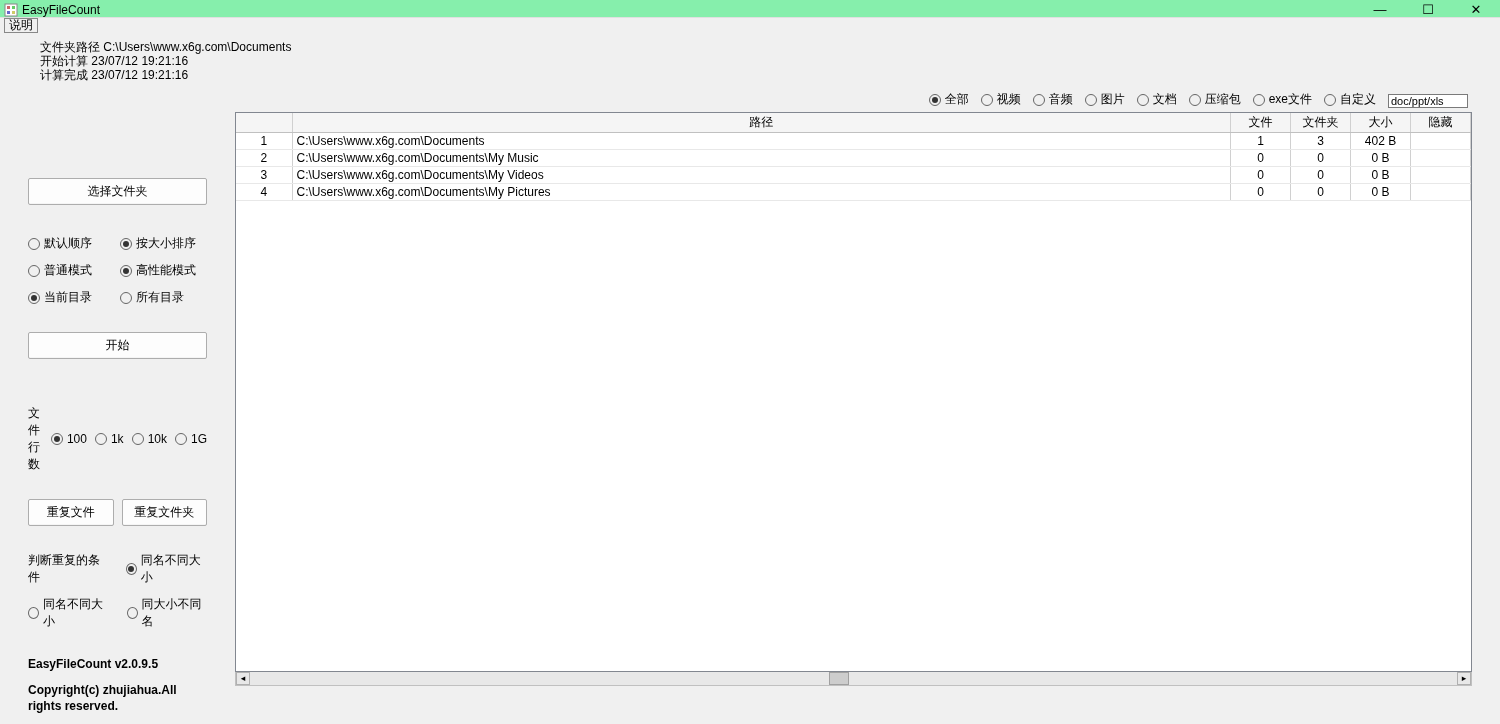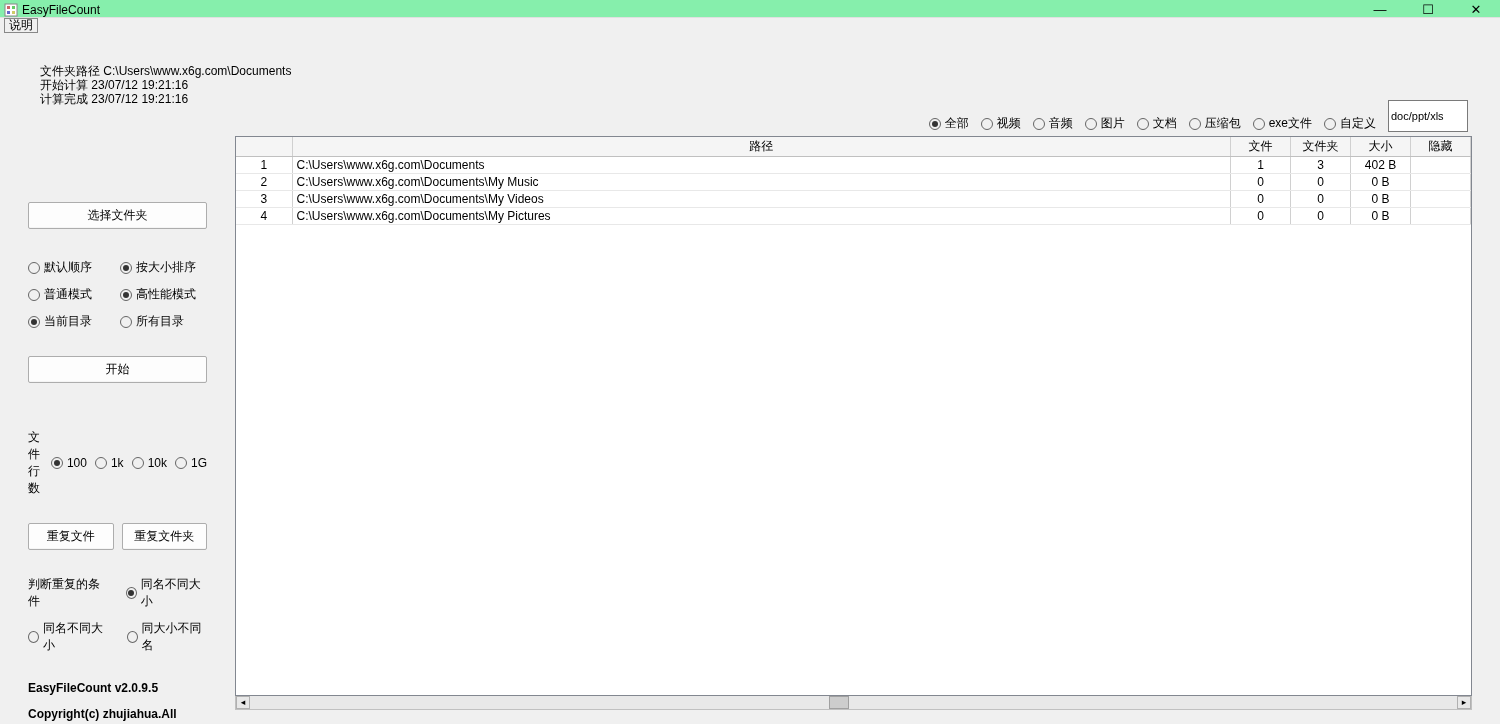--- a/index.html
+++ b/index.html
@@ -53,21 +53,20 @@
   font-size: 12px;
   background: #f0f0f0;
   cursor: pointer;
   line-height: 13px;
 }
 .info-block {
   padding: 6px 40px;
   font-size: 12px;
   color: #000;
   line-height: 14px;
-  margin-top: 24px;
 }
 .main {
   display: flex;
   height: calc(724px - 18px - 16px - 50px);
 }
 .sidebar {
   width: 235px;
   padding: 90px 28px 0 28px;
   display: flex;
   flex-direction: column;
@@ -133,21 +132,21 @@
   display: flex;
   align-items: flex-end;
   justify-content: flex-end;
   gap: 12px;
   padding: 0 4px 4px 4px;
   margin-top: -4px;
 }
 .filter-bar .txt-input {
   border: 1px solid #7a7a7a;
   width: 80px;
-  height: 32px;
+  height: 14px;
   font-size: 11px;
   padding: 0 2px;
   background: #fff;
 }
 .table-wrap {
   border: 1px solid #828790;
   background: #fff;
   height: 560px;
   overflow: hidden;
   position: relative;

